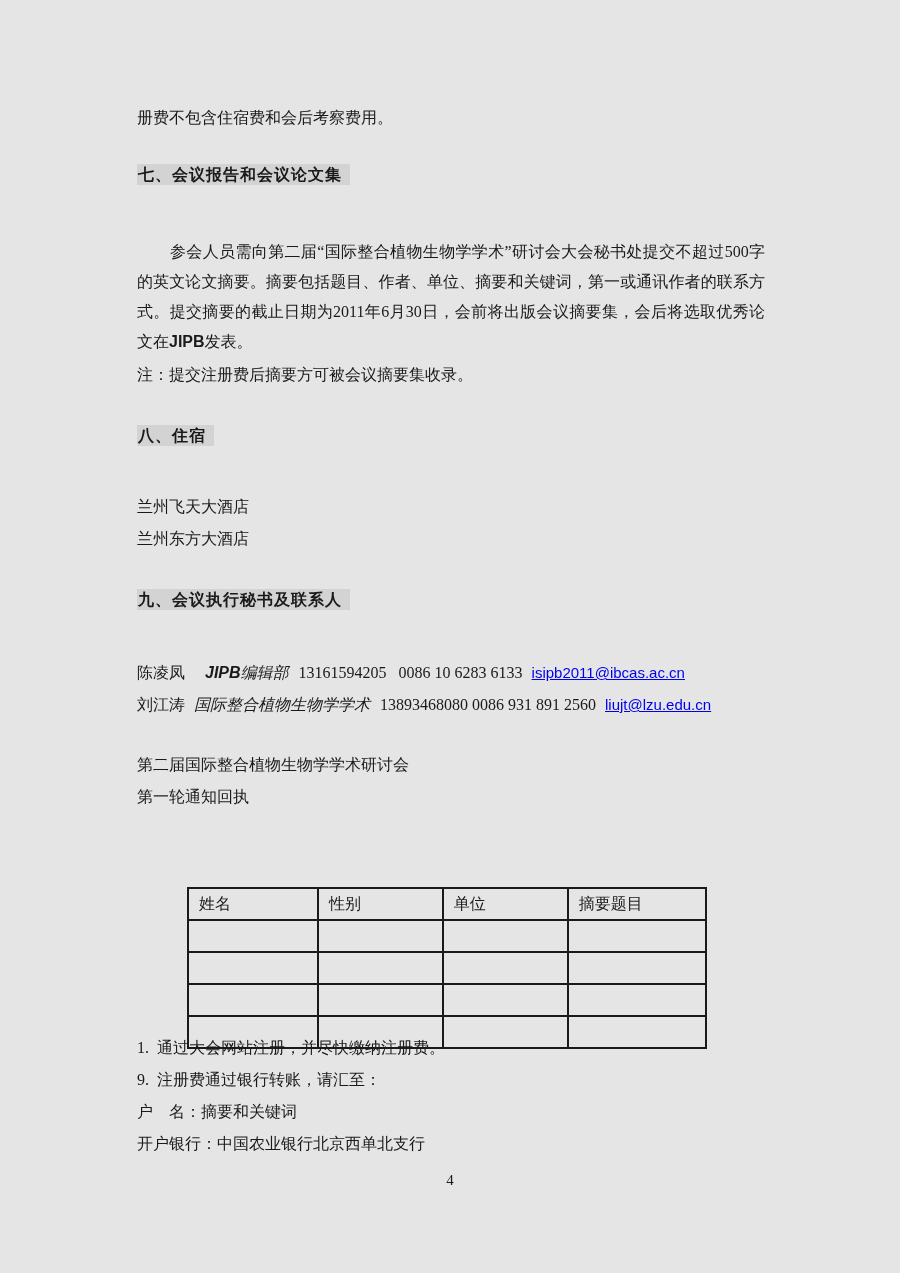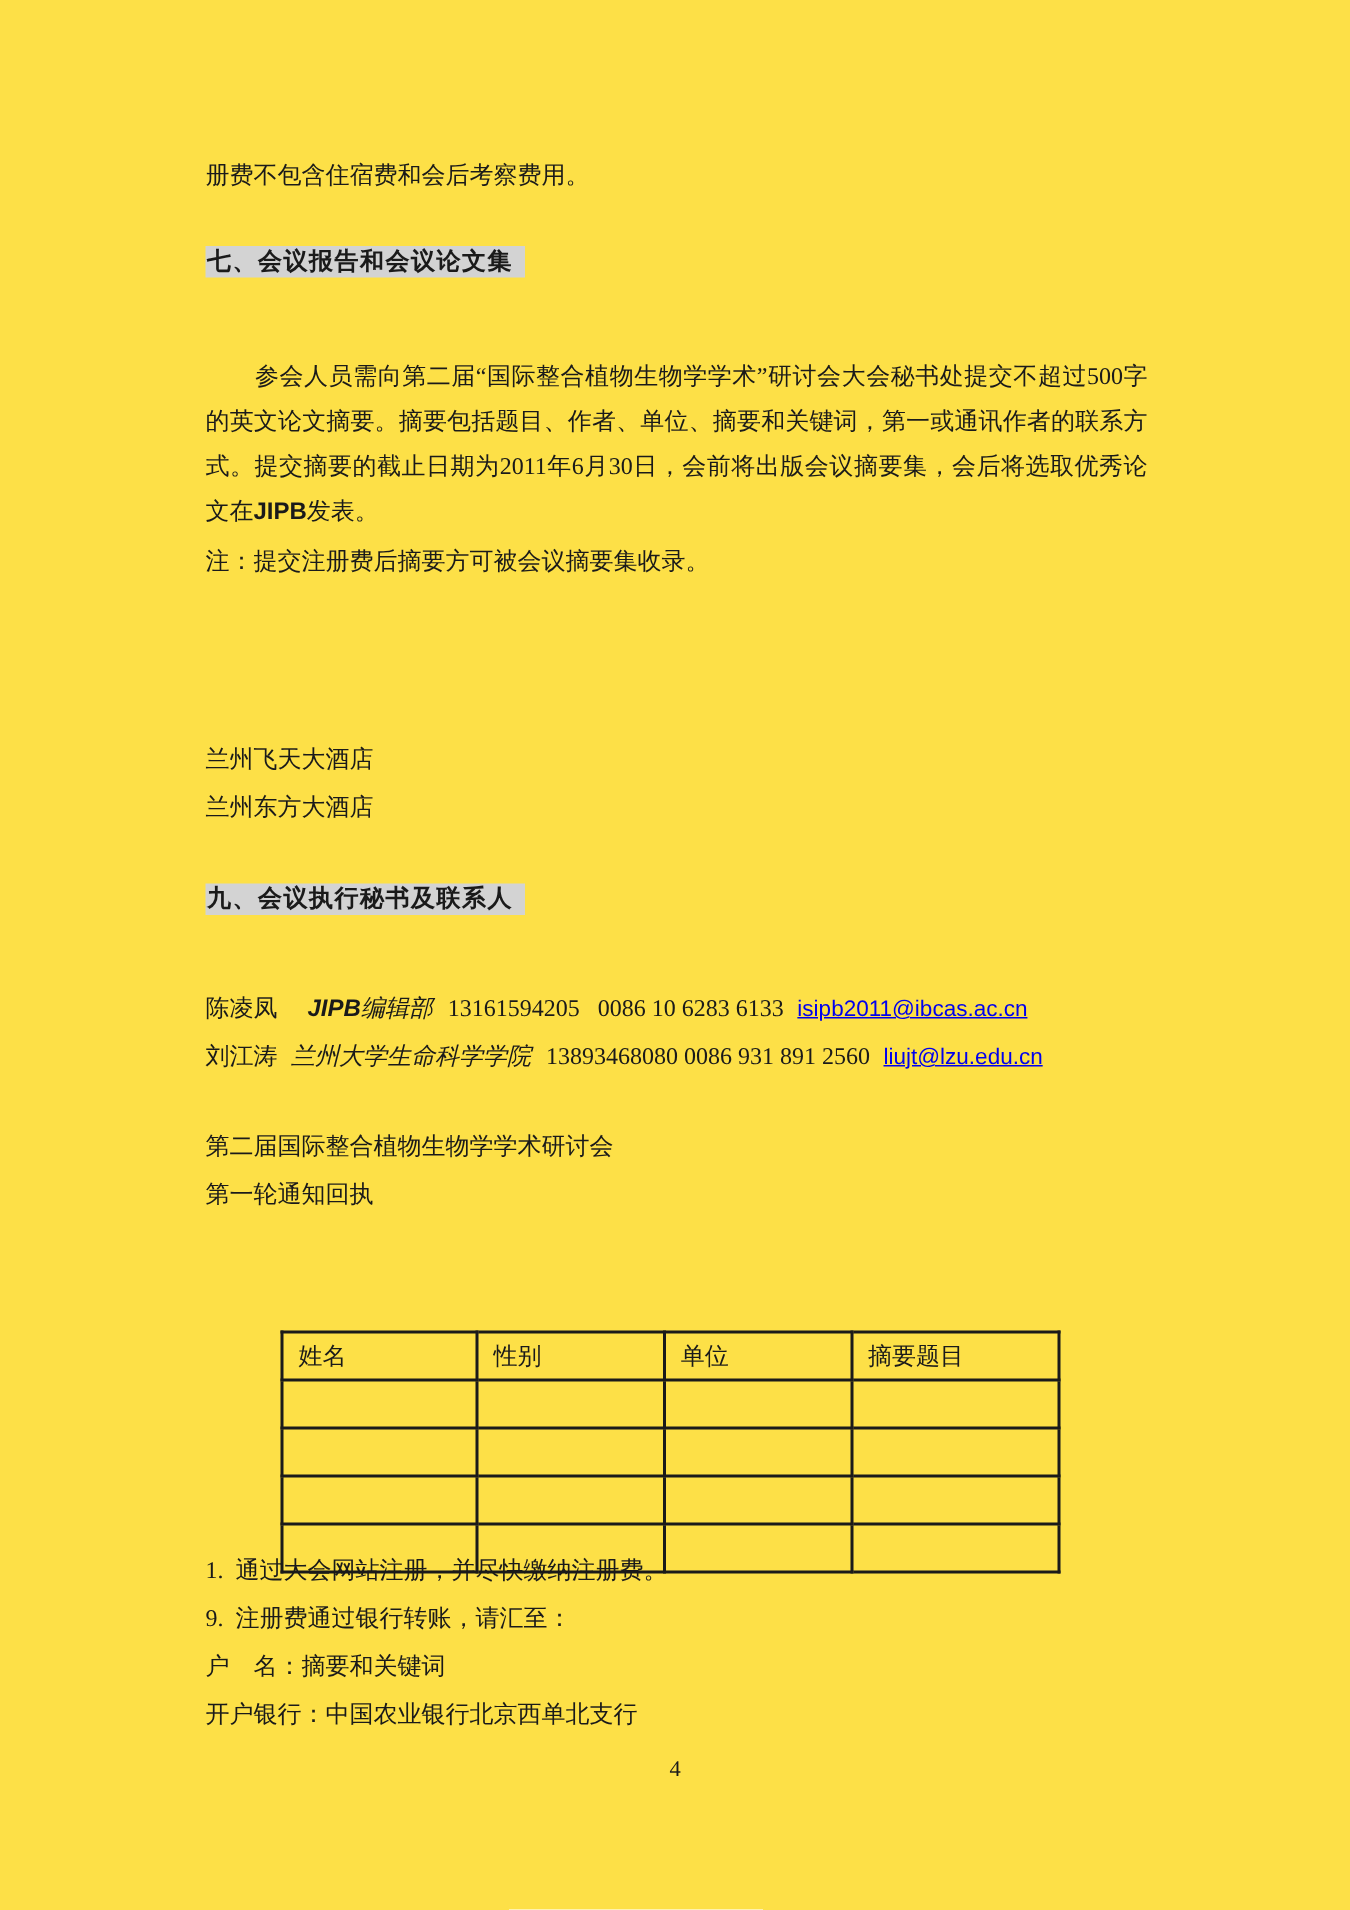--- a/index.html
+++ b/index.html
@@ -1,20 +1,20 @@
 <!DOCTYPE html>
 <html><head>
 <meta charset="utf-8">
 <style>
   html, body { margin: 0; padding: 0; background: #ffffff; }
   .page {
     position: relative;
     width: 900px;
     height: 1273px;
-    background: #fde047;
+    background: #e5e5e5;
     font-family: "Liberation Serif", serif;
     color: #1a1a1a;
     overflow: hidden;
   }
   .content {
     position: absolute;
     left: 137px;
     width: 628px;
     top: 0;
     height: 100%;
@@ -82,29 +82,30 @@
   <div class="content">
 
     <div class="block body-text" style="top:103px;">册费不包含住宿费和会后考察费用。</div>
 
     <h2 class="block heading" style="top:160px; margin:0;"><span class="hl">七、会议报告和会议论文集</span></h2>
 
     <p class="block para" style="top:237px; margin:0;"><span>参会人员需向第二届“国际整合植物生物学学术”研讨会大会秘书处提交不超过500字的英文论文摘要。摘要包括题目、作者、单位、摘要和关键词，第一或通讯作者的联系方式。提交摘要的截止日期为2011年6月30日，会前将出版会议摘要集，会后将选取优秀论文在</span><span class="latin-bold">JIPB</span><span>发表。</span></p>
 
     <div class="block body-text" style="top:360px;">注：提交注册费后摘要方可被会议摘要集收录。</div>
 
+    <h2 class="block heading" style="top:421px; margin:0;"><span class="hl">八、住宿</span></h2>
 
     <div class="block body-text" style="top:492px;">兰州飞天大酒店</div>
     <div class="block body-text" style="top:524px;">兰州东方大酒店</div>
 
     <h2 class="block heading" style="top:585px; margin:0;"><span class="hl">九、会议执行秘书及联系人</span></h2>
 
     <div class="block contact-line" style="top:658px;"><span class="name">陈凌凤</span><span class="affil"><span class="latin-bold">JIPB</span><span>编辑部</span></span><span class="phones">13161594205   0086 10 6283 6133</span><a class="email-link">isipb2011@ibcas.ac.cn</a></div>
 
-    <div class="block contact-line" style="top:690px;"><span class="name gap-sm">刘江涛</span><span class="affil"><span class="latin-bold"></span><span>兰州大学生命科学学院</span></span><span class="phones">13893468080 0086 931 891 2560</span><a class="email-link">liujt@lzu.edu.cn</a></div>
+    <div class="block contact-line" style="top:690px;"><span class="name gap-sm">刘江涛</span><span class="affil"><span class="latin-bold"></span><span>国际整合植物生物学学术</span></span><span class="phones">13893468080 0086 931 891 2560</span><a class="email-link">liujt@lzu.edu.cn</a></div>
 
     <div class="block body-text" style="top:750px;">第二届国际整合植物生物学学术研讨会</div>
     <div class="block body-text" style="top:782px;">第一轮通知回执</div>
 
     <table class="form-table block" style="top:842px;margin-top:45px;">
       <colgroup>
         <col class="col-1">
           <col class="col-2">
           <col class="col-3">
           <col class="col-4">

